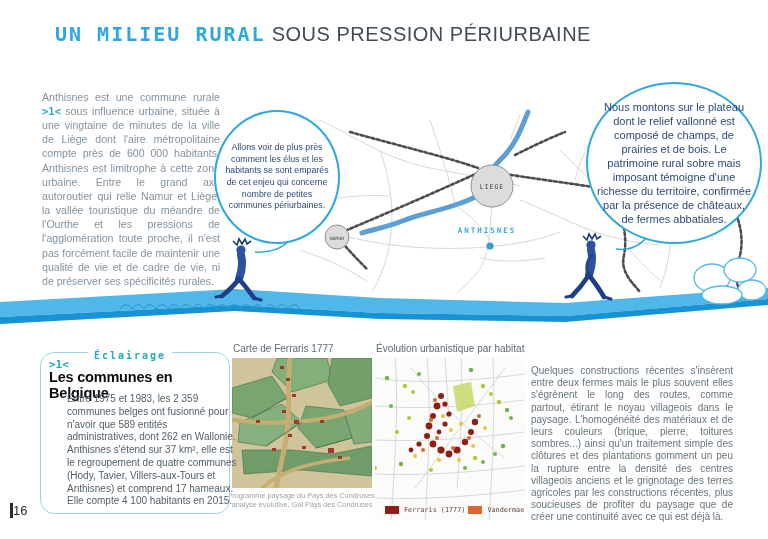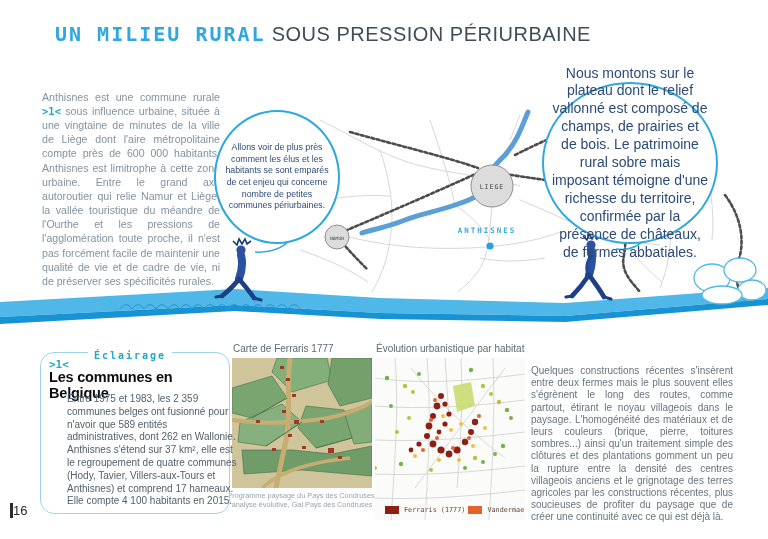--- a/index.html
+++ b/index.html
@@ -13,21 +13,21 @@
   
   .intro{position:absolute;left:42px;top:79px;width:178px;font-size:10.6px;line-height:1.34;
          color:#8293a0;text-align:justify;}
   .marker{font-family:"DejaVu Sans Mono",monospace;font-weight:bold;color:var(--teal);font-size:10.5px;}
   
   .bubble{position:absolute;border:2px solid var(--accent);border-radius:50%;background:#fff;
           display:flex;align-items:center;justify-content:center;text-align:center;
           color:#2c4a78;z-index:4;}
   .bubble-inner{padding:8px;}
   #bubble-left{left:214px;top:110px;width:122px;height:130px;font-size:8.8px;line-height:1.32;}
-  #bubble-right{left:542px;top:82px;width:172px;height:158px;font-size:14px;line-height:1.28;}
+  #bubble-right{left:586px;top:82px;width:172px;height:158px;font-size:11px;line-height:1.28;}
   
   #art{position:absolute;left:0;top:0;z-index:1;}
   
   .ebox{position:absolute;left:40px;top:352px;width:188px;height:160px;
         border:1.5px solid #9fd4e8;border-radius:14px;background:#fff;z-index:3;}
   .ebox-tab{position:absolute;top:-8px;left:0;right:10px;text-align:center;}
   .ebox-tab span{background:#fff;padding:0 6px;font-family:"DejaVu Sans Mono",monospace;
         font-weight:bold;font-size:10px;letter-spacing:2px;color:var(--teal);}
   .ebox .marker2{position:absolute;left:8px;top:5px;font-family:"DejaVu Sans Mono",monospace;
         font-weight:bold;font-size:11px;color:var(--teal);}

